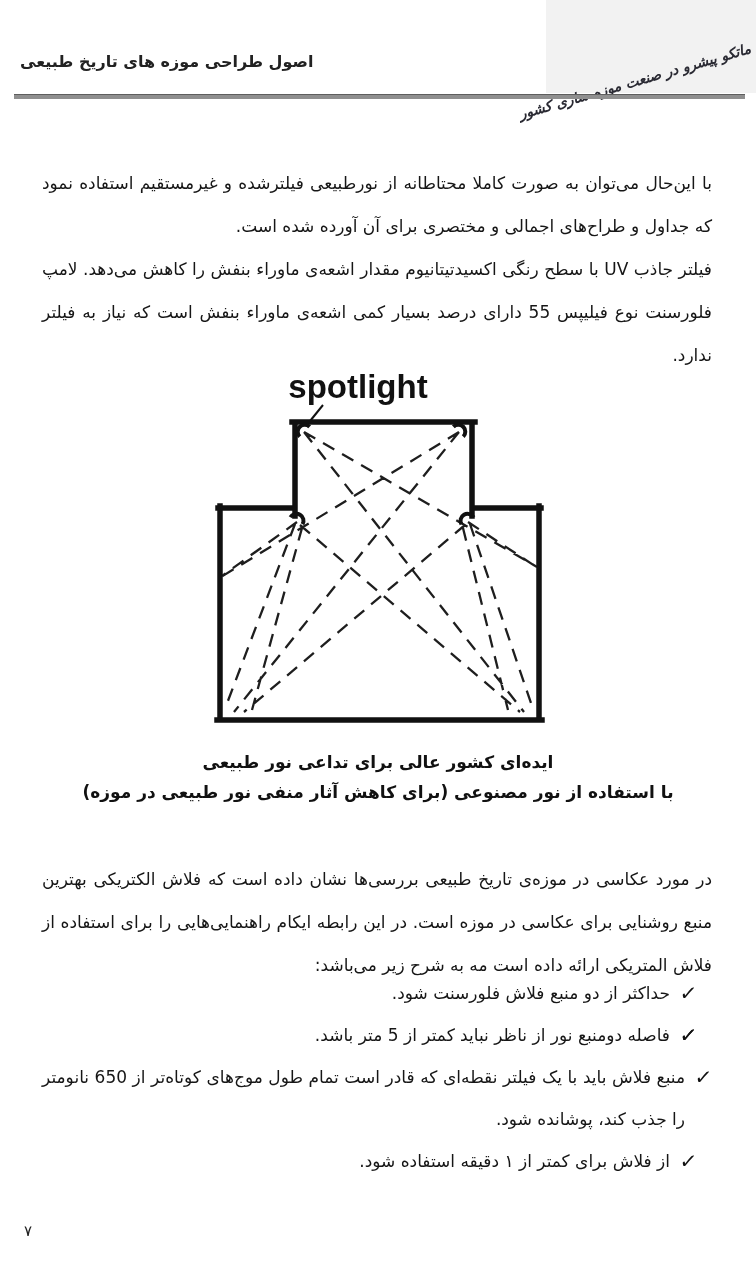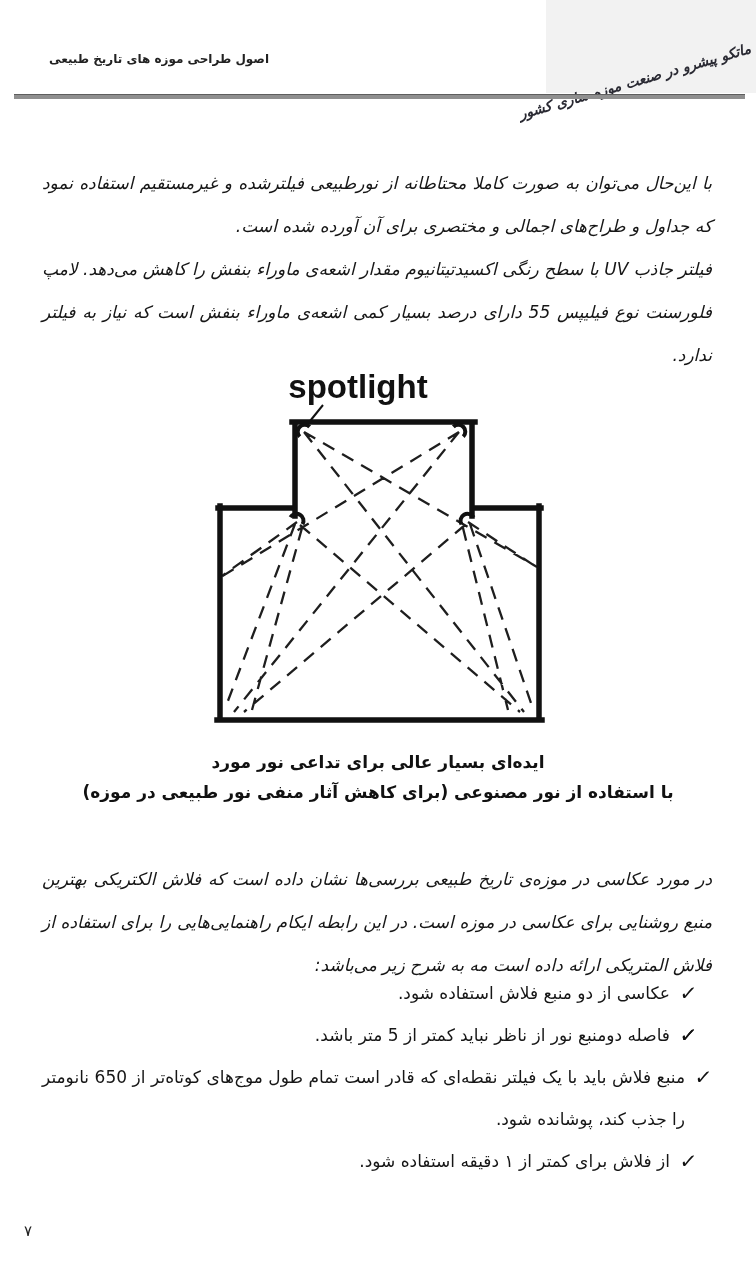--- a/index.html
+++ b/index.html
@@ -22,36 +22,34 @@
     transform:rotate(-16deg);
     transform-origin:right center;
     font-style:italic;font-weight:bold;
     font-size:14px;line-height:16px;
     direction:rtl;white-space:nowrap;
     color:#2a2a33;
   }
   .header-title{
     position:absolute;top:52px;left:20px;
     direction:rtl;
-    font-size:12px;font-weight:bold;
+    font-size:16px;font-weight:bold;
     color:#222;
-    margin-left:29px;
   }
   .header-rule{
     position:absolute;top:94px;left:14px;right:11px;
     height:4px;background:#8f8f8f;
     border-top:1px solid #5e5e5e;
   }
   
   .para{
     position:absolute;left:42px;right:44px;
     direction:rtl;text-align:justify;
     font-size:17px;line-height:43px;
     color:#161616;
-    font-style:italic;
   }
   .para-1{top:162px;}
   .para-2{top:248px;}
   .para-3{top:858px;}
   
   .diagram{position:absolute;left:180px;top:362px;}
   .caption{
     position:absolute;left:0;right:0;top:747px;
     text-align:center;direction:rtl;
     font-size:17px;font-weight:bold;line-height:30px;
@@ -122,30 +120,30 @@
     </g>
     <g transform="translate(117,158) rotate(30)">
       <path d="M -7,1 A 7,7 0 1,1 7,1" fill="none" stroke="#111" stroke-width="4"></path>
     </g>
     <g transform="translate(287,158) rotate(-30)">
       <path d="M -7,1 A 7,7 0 1,1 7,1" fill="none" stroke="#111" stroke-width="4"></path>
     </g>
   </svg>
 
   <div class="caption">
-    <div>ایده‌ای بسیار عالی برای تداعی نور مورد</div>
+    <div>ایده‌ای کشور عالی برای تداعی نور طبیعی</div>
     <div>با استفاده از نور مصنوعی (برای کاهش آثار منفی نور طبیعی در موزه)</div>
   </div>
 
   <div class="para para-3">در مورد عکاسی در موزه‌ی تاریخ طبیعی بررسی‌ها نشان داده است که فلاش الکتریکی بهترین منبع روشنایی برای عکاسی در موزه است. در این رابطه ایکام راهنمایی‌هایی را برای استفاده از فلاش المتریکی ارائه داده است مه به شرح زیر می‌باشد:</div>
 
   <div class="checklist">
     <div class="check-item indented">
       <span class="check-mark">✓</span>
-      <span>عکاسی از دو منبع فلاش استفاده شود.</span>
+      <span>حداکثر از دو منبع فلاش فلورسنت شود.</span>
     </div>
     <div class="check-item indented">
       <span class="check-mark">✓</span>
     </div>
     <div class="check-item indented">
       <span class="check-mark">✓</span>
       <span>فاصله دومنبع نور از ناظر نباید کمتر از 5 متر باشد.</span>
     </div>
     <div class="check-item">
       <span class="check-mark">✓</span>

